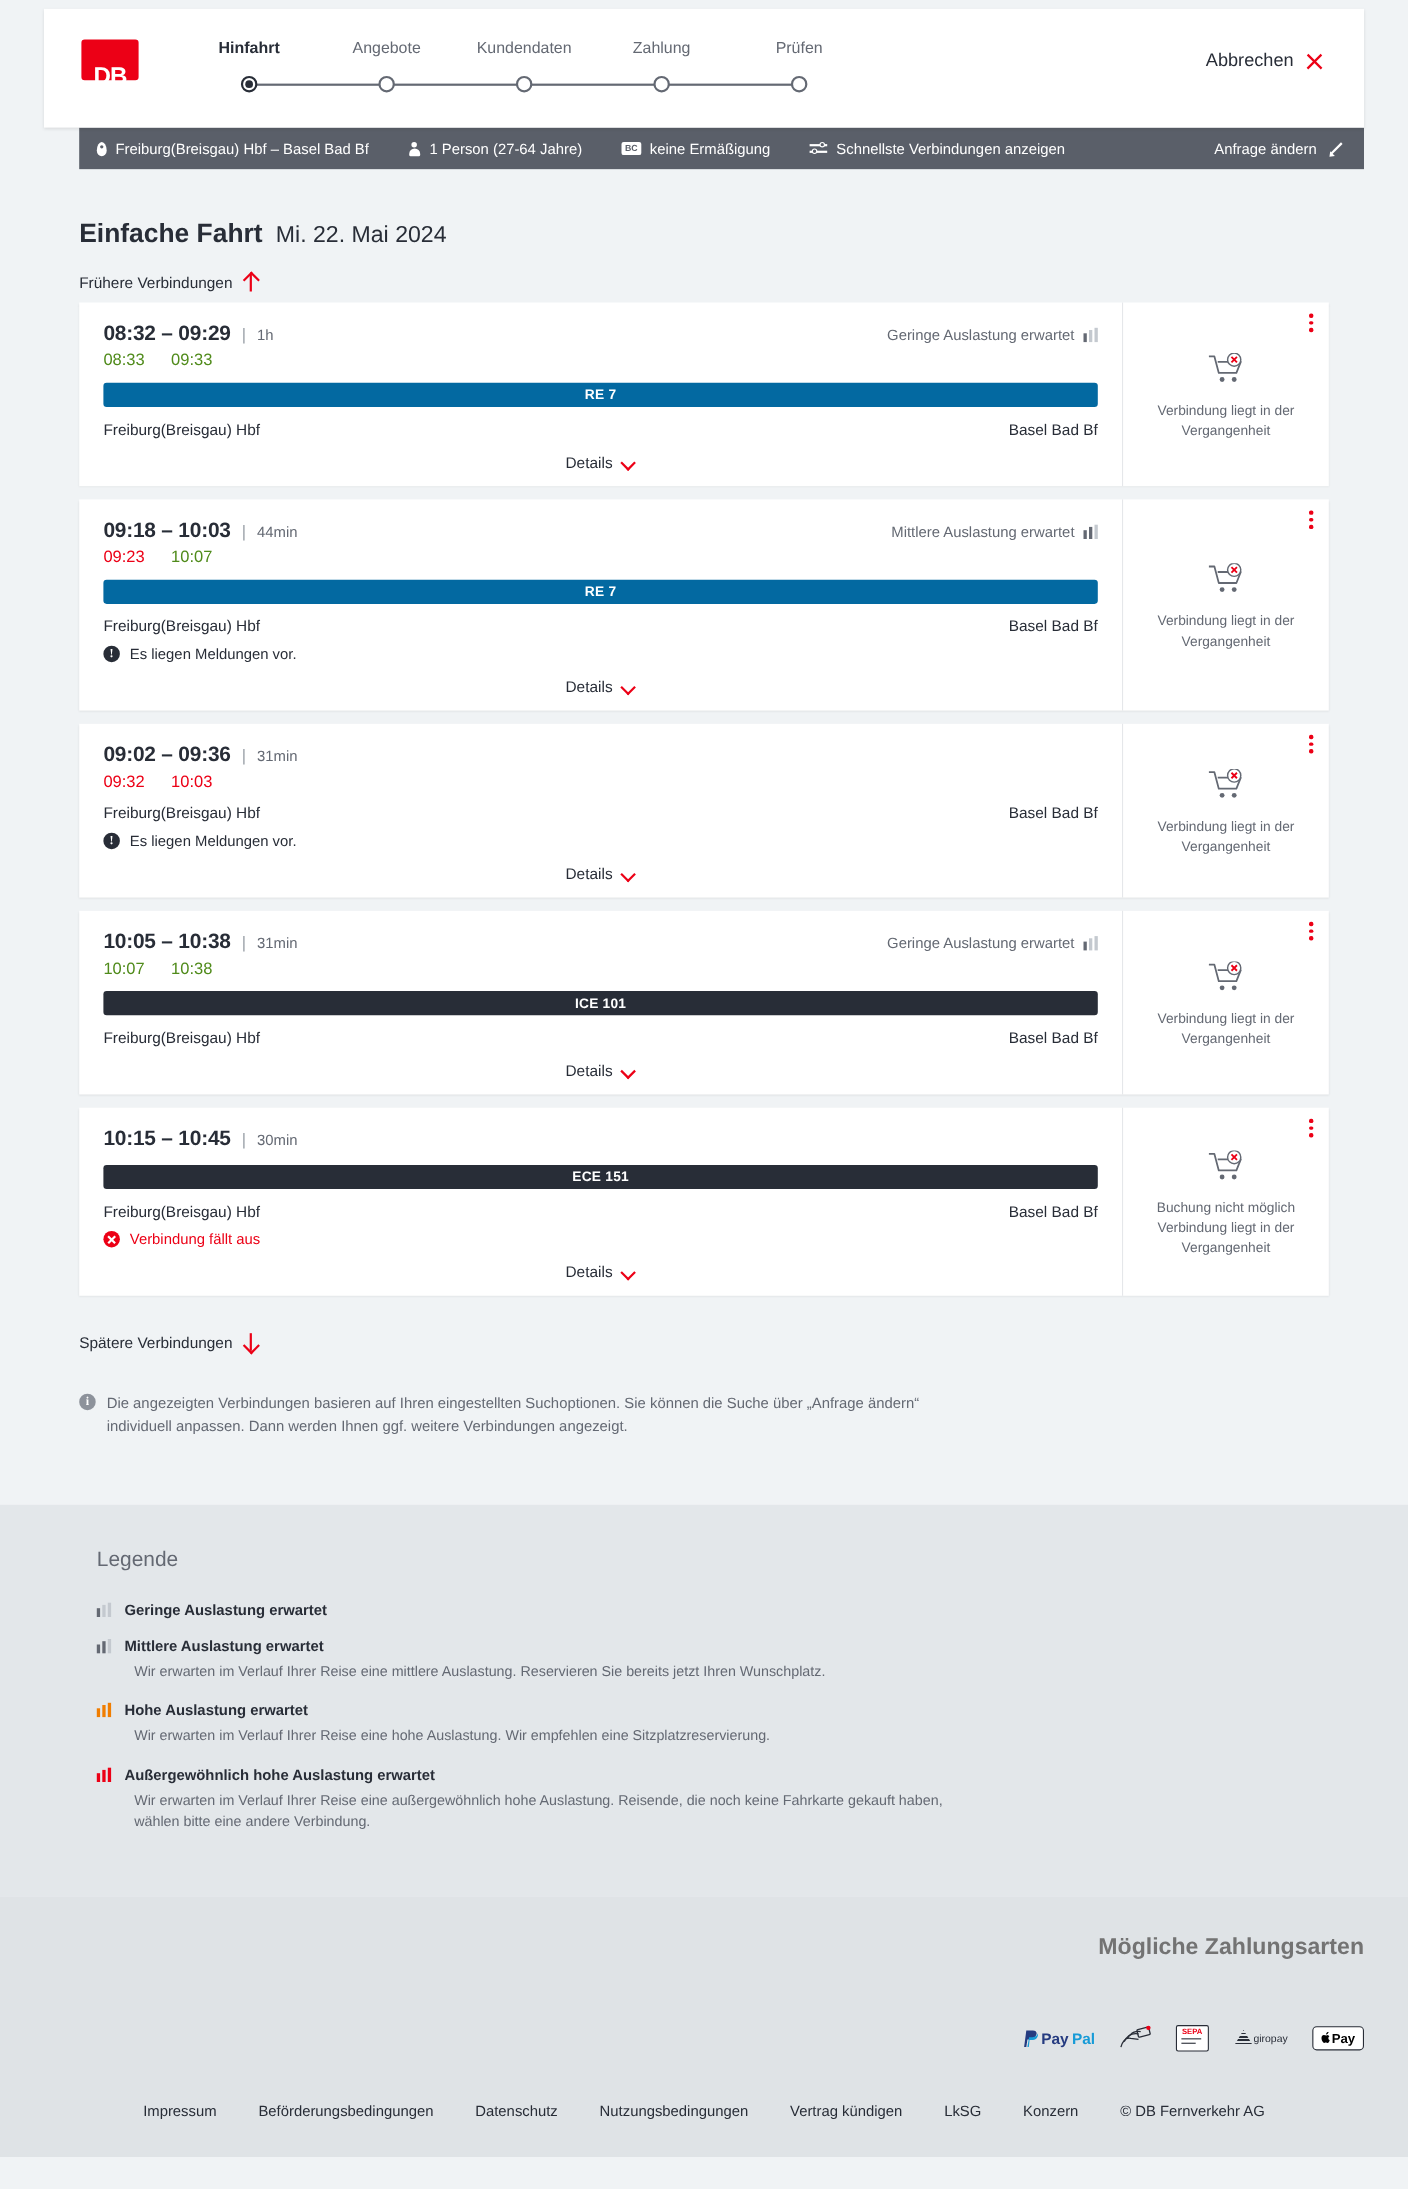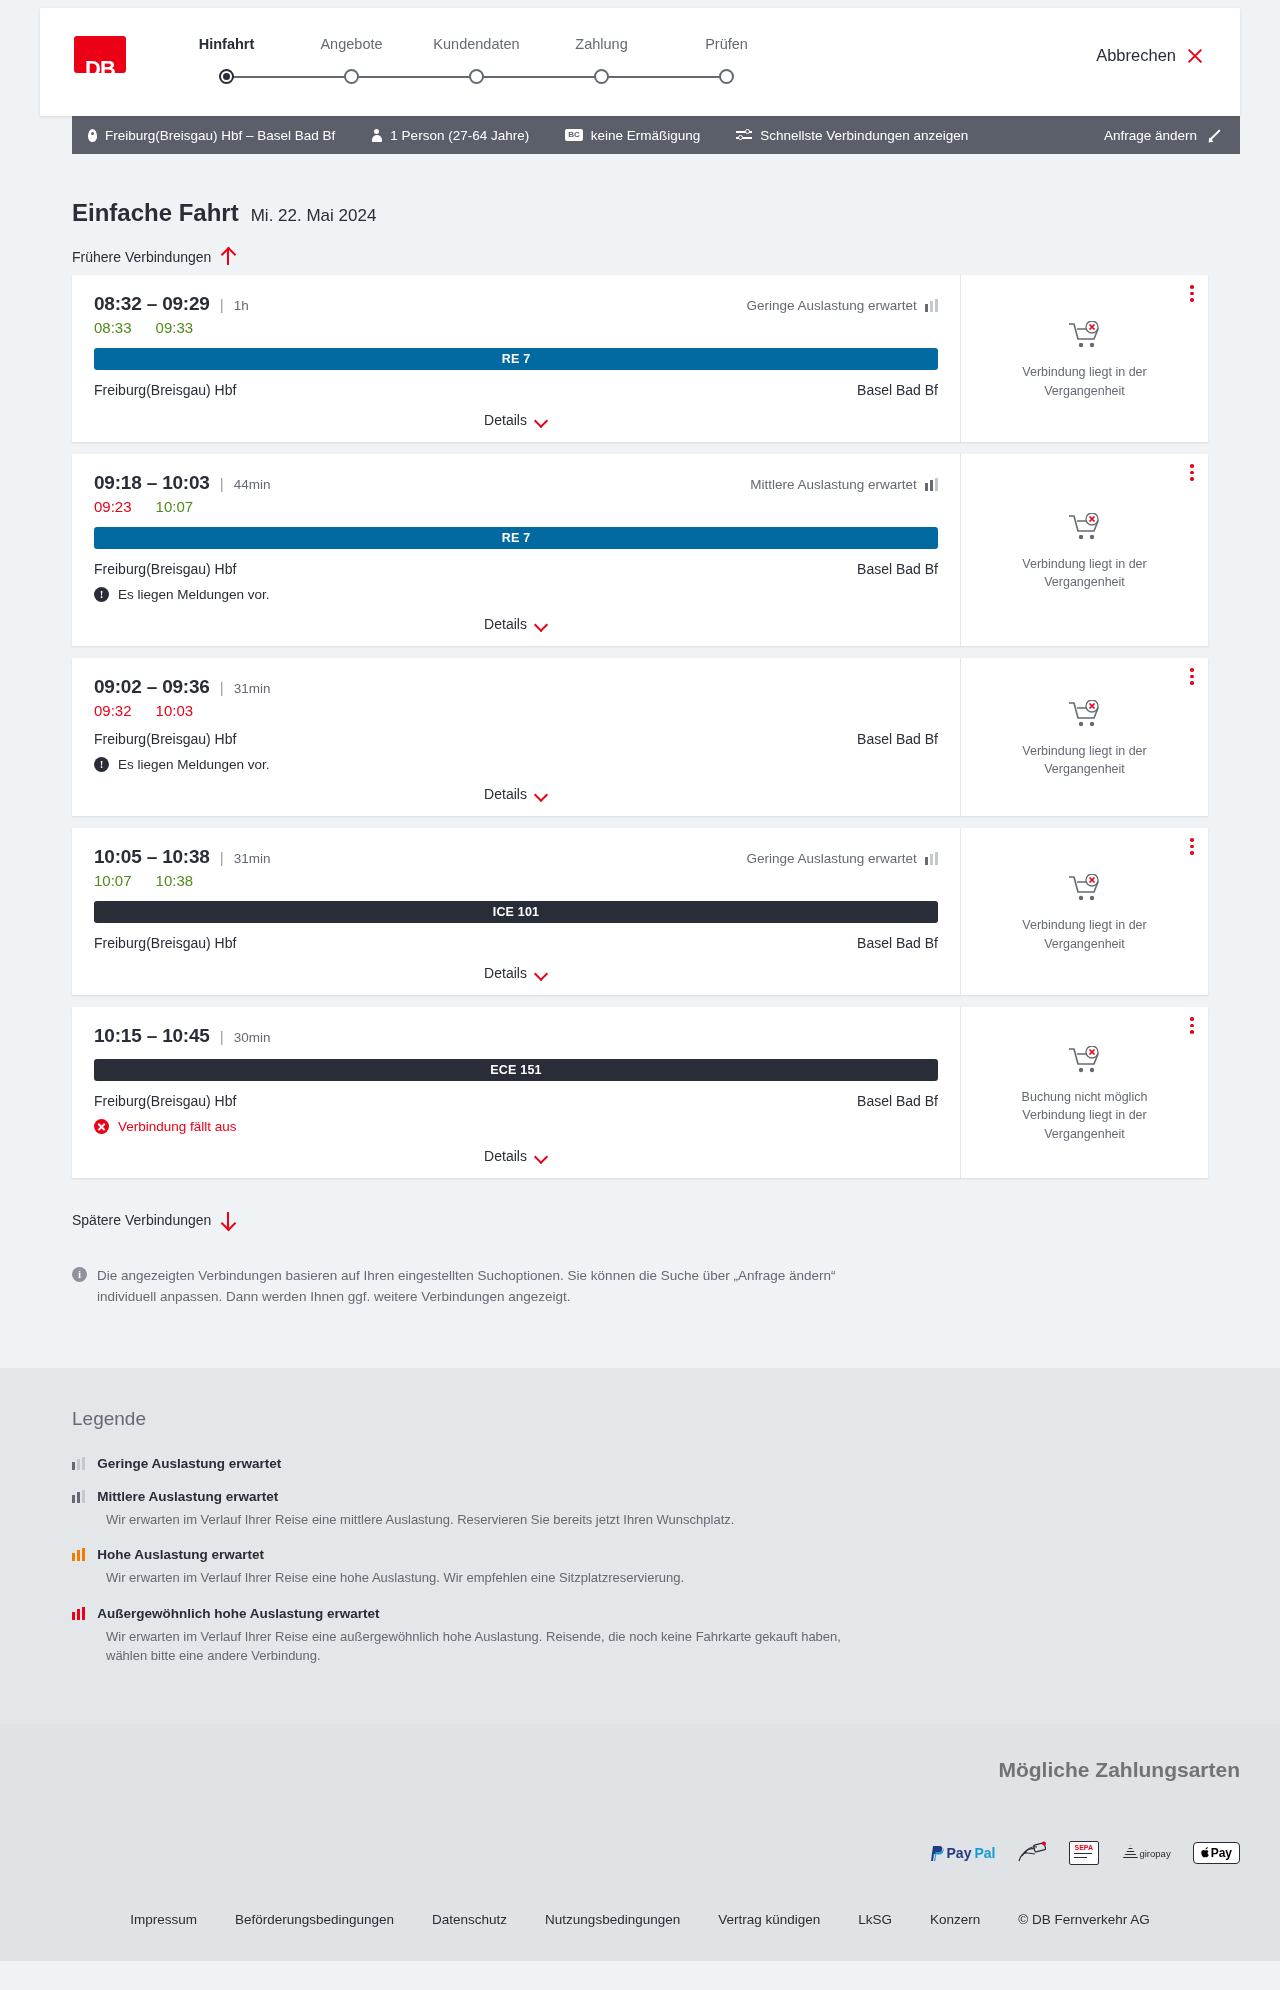--- a/index.html
+++ b/index.html
@@ -131,21 +131,21 @@
   .ico-pencil:after {
     content:""; position:absolute; left:0px; top:10px;
     border-left: 3px solid transparent; border-right: 3px solid transparent;
     border-bottom: 4px solid #fff; transform: rotate(-135deg);
   }
 
   
   .main { padding: 0 40px; background:#f0f3f5; }
   .title-row { display: flex; align-items: baseline; gap: 12px; padding: 45px 0 0 32px; }
   .title-main { font-size: 24px; font-weight: 700; color:#282d37; }
-  .title-date { font-size: 17px; color:#282d37; }
+  .title-date { font-size: 21px; color:#282d37; }
   .nav-link {
     display: inline-flex; align-items: center; gap: 10px;
     font-size: 14px; color: #282d37; cursor: pointer;
     margin: 22px 0 10px 32px;
     text-align: right;
   }
   .arrow-up, .arrow-down { width: 13px; height: 16px; position: relative; }
   .arrow-up:before, .arrow-down:before {
     content:""; position:absolute; left:5.5px; top:0; width:2px; height:16px; background:#ec0016;
   }
@@ -164,21 +164,21 @@
   .conn-list { margin-left: 32px; margin-right: 32px; }
   .conn {
     display: flex;
     background: #fff;
     margin-bottom: 12px;
     box-shadow: 0 1px 2px rgba(0,0,0,.09);
     min-height: 140px;
   }
   .conn-left { flex: 1; padding: 18px 22px 14px 22px; position: relative; }
   .conn-right {
-    width: 248px; border-left: 1px solid #e5e7ea;
+    width: 188px; border-left: 1px solid #e5e7ea;
     padding: 14px 10px 10px 10px;
     position: relative;
     display: flex; flex-direction: column; align-items: center; justify-content: center;
   }
   .times-row { display: flex; align-items: baseline; gap: 10px; }
   .time-main { font-size: 19px; font-weight: 700; color:#282d37; letter-spacing: -.2px;}
   .time-sep { color:#9aa0a8; font-size: 15px; }
   .dur { font-size: 13.5px; color:#646973; }
   .occ-right {
     margin-left: auto; display:flex; align-items:center; gap: 8px;
@@ -258,21 +258,21 @@
     display: flex; gap: 10px; margin: 28px 32px 0 32px;
     font-size: 13.5px; color:#646973; line-height: 1.55; max-width: 790px;
   }
   .ico-info-gray {
     width: 15px; height: 15px; border-radius: 50%; background:#8d929b;
     color:#fff; font-size: 11px; font-weight:700; line-height:15px; text-align:center;
     flex:none; font-family:"Liberation Serif", serif; margin-top: 1px;
   }
 
   
-  .legend-sec { background:#e3e7ea; padding: 40px 0 40px 0; margin-top: 60px; }
+  .legend-sec { background:#e3e7ea; padding: 40px 0 40px 16px; margin-top: 60px; }
   .legend-inner { padding: 0 72px; }
   .legend-title { font-size: 19px; color:#646973; margin-bottom: 26px; }
   .legend-item { margin-bottom: 18px; }
   .legend-head { display:flex; align-items:center; gap: 12px; }
   .legend-label { font-size: 13.5px; font-weight:700; color:#282d37; }
   .legend-desc { font-size: 13px; color:#646973; margin: 6px 0 0 34px; line-height:1.5; max-width: 740px; }
 
   
   .footer { background:#dfe3e6; padding: 34px 0 0 0; }
   .pay-block { text-align: right; padding: 0 40px 0 0; }

